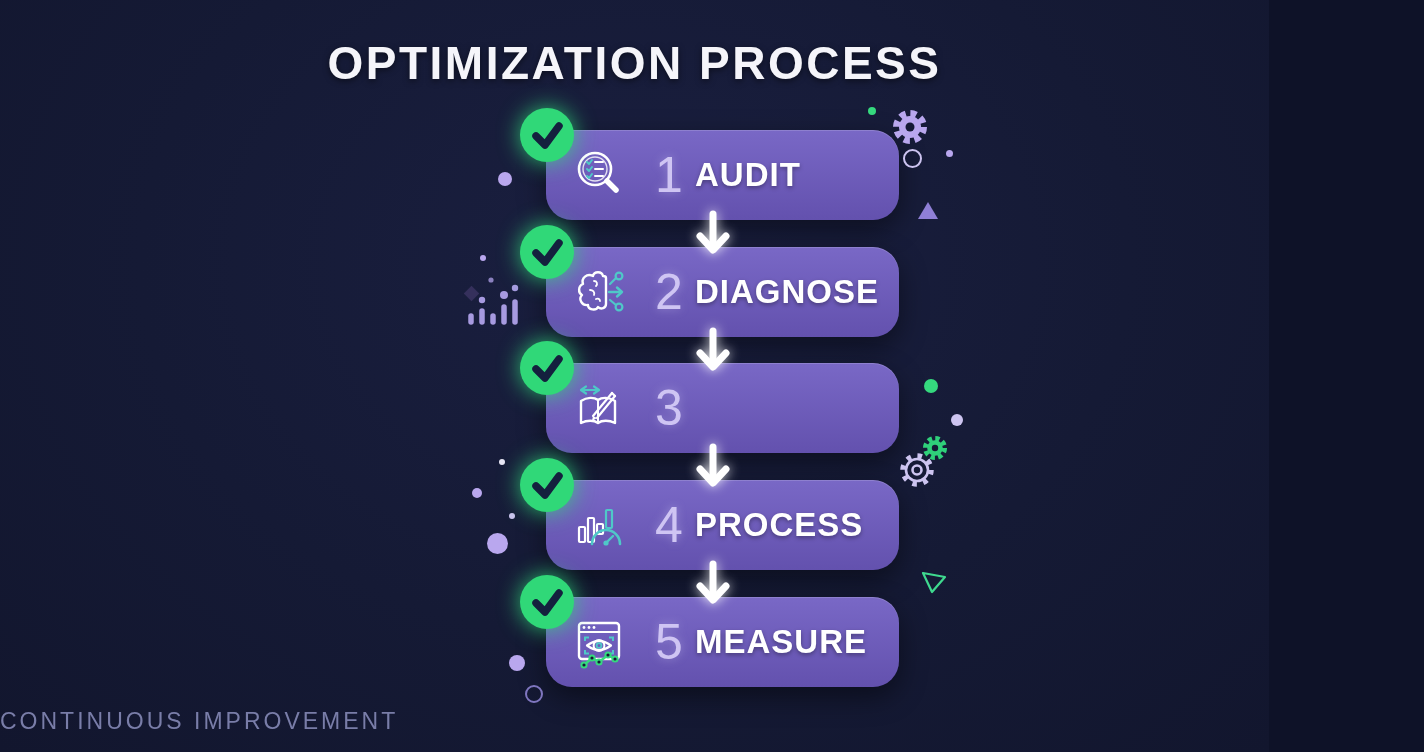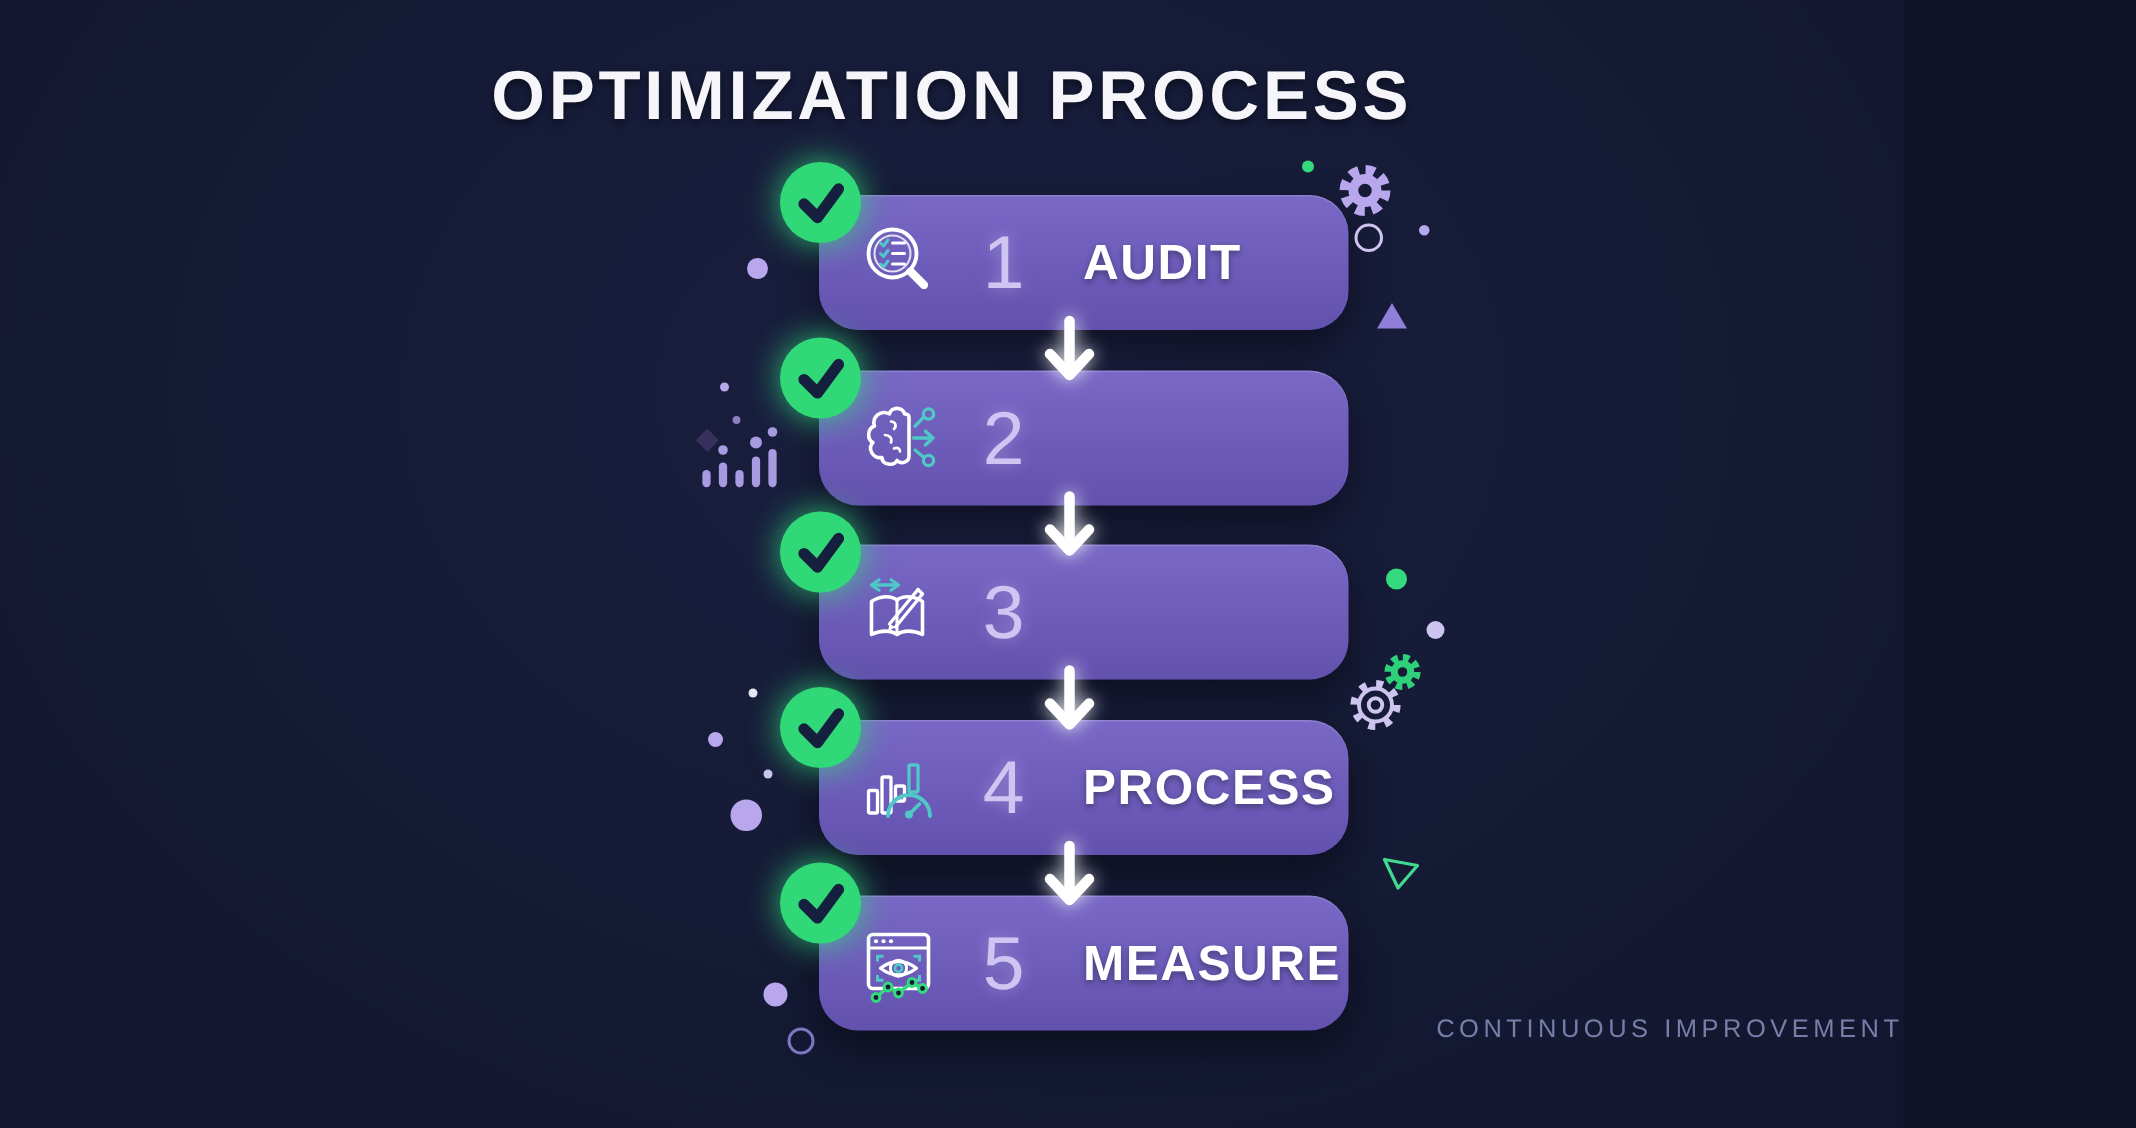--- a/index.html
+++ b/index.html
@@ -23,30 +23,30 @@
     position:absolute;left:-26px;top:-22px;width:54px;height:54px;border-radius:50%;
     background:#30d878;box-shadow:0 0 22px rgba(48,216,120,.85);
     display:flex;align-items:center;justify-content:center;z-index:7;
   }
   .step-icon{width:58px;height:58px;flex:0 0 58px;}
   .step-number{
     width:50px;text-align:center;font-size:50px;font-weight:400;color:#cfc5f3;
     margin-left:16px;text-shadow:0 0 10px rgba(230,225,255,.35);
   }
   .step-label{
-    margin-left:28px;font-size:33px;font-weight:800;color:#ffffff;letter-spacing:1px;
+    margin-left:1px;font-size:33px;font-weight:800;color:#ffffff;letter-spacing:1px;
     text-shadow:0 2px 4px rgba(0,0,0,.35);
   }
   .flow-arrow{
     position:absolute;left:691px;width:44px;height:54px;z-index:6;
     filter:drop-shadow(0 0 6px rgba(255,255,255,.9));
   }
   .footer-text{
-    position:absolute;top:676px;left:0;right:0;text-align:right;
-    color:#797da8;font-size:17px;font-weight:500;letter-spacing:3px;
+    position:absolute;top:708px;left:0;right:0;text-align:left;
+    color:#797da8;font-size:23px;font-weight:500;letter-spacing:3px;
   }
   .brand-logo{
     position:absolute;left:1328px;top:663px;width:87px;height:86px;border-radius:20px;
     background:linear-gradient(160deg,#8a33e6 0%,#7a2bd2 100%);
     display:flex;align-items:center;justify-content:flex-end;
     box-shadow:0 6px 18px rgba(0,0,0,.5);
   }
   .brand-logo span{color:#fff;font-size:44px;font-weight:800;letter-spacing:1px;}
   .dot{position:absolute;border-radius:50%;}
   .ring{position:absolute;border-radius:50%;background:transparent;}
@@ -118,20 +118,21 @@
       <path d="M33 13 c-1 -5 -9 -5 -10 0 c-6 -3 -12 2 -10 8 c-5 2 -5 9 -1 11 c-4 4 0 11 6 10 c0 5 8 6 10 2 c3 3 8 1 8 -3 L36 15 c0 -1 -1 -2 -3 -2 z" fill="none" stroke="#fff" stroke-width="2.4" stroke-linejoin="round"></path>
       <path d="M24 18 c3 0 4 3 2 5 M20 27 c3 0 5 2 4 5 M26 36 c2 -1 4 0 4 2" fill="none" stroke="#fff" stroke-width="1.8" stroke-linecap="round"></path>
       <line x1="40" y1="21" x2="46" y2="15" stroke="#4fc8c8" stroke-width="2.2" stroke-linecap="round"></line>
       <circle cx="49" cy="13" r="3.4" fill="none" stroke="#4fc8c8" stroke-width="2.2"></circle>
       <line x1="39" y1="29" x2="51" y2="29" stroke="#4fc8c8" stroke-width="2.4" stroke-linecap="round"></line>
       <polyline points="47,24.5 52,29 47,33.5" fill="none" stroke="#4fc8c8" stroke-width="2.4" stroke-linecap="round" stroke-linejoin="round"></polyline>
       <line x1="40" y1="37" x2="46" y2="42" stroke="#4fc8c8" stroke-width="2.2" stroke-linecap="round"></line>
       <circle cx="49" cy="44" r="3.4" fill="none" stroke="#4fc8c8" stroke-width="2.2"></circle>
     </svg>
     <div class="step-number">2</div>
+    <div class="step-label">DIAGNOSE</div>
   </div>
 
   <div class="panel" style="top:363px">
     <div class="check-badge">
       <svg width="54" height="54" viewBox="-27 -27 54 54">
           <use href="#check-mark"></use>
         </svg>
     </div>
     <svg class="step-icon" viewBox="0 0 58 58">
       <line x1="12" y1="11" x2="28" y2="11" stroke="#4fc8c8" stroke-width="2.2" stroke-linecap="round"></line>

